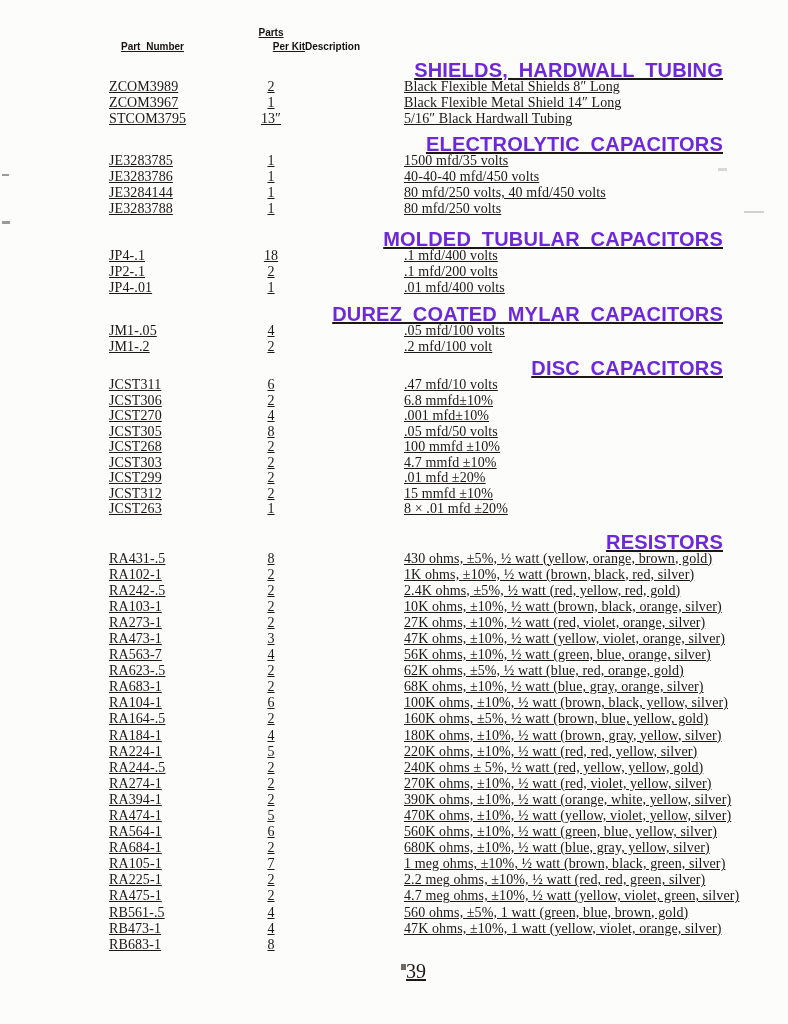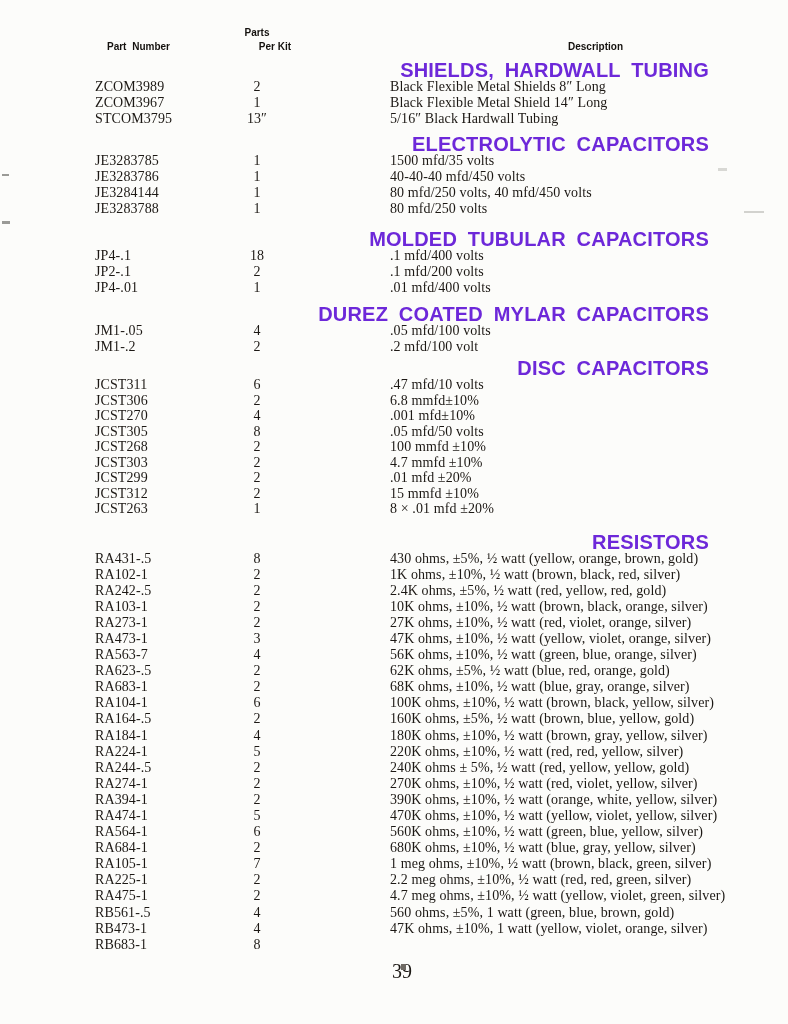--- a/index.html
+++ b/index.html
@@ -7,34 +7,35 @@
     position: relative;
     width: 788px;
     height: 1024px;
     background: #fcfcfa;
     overflow: hidden;
     color: #1c1814;
     font-family: "Liberation Serif", "DejaVu Serif", serif;
   }
   .content {
     position: absolute;
-    left: 95px;
+    left: 109px;
     top: 26px;
     width: 660px;
+    text-decoration: underline;
   }
   
   .table-header { font-family: "Liberation Sans", sans-serif; font-weight: 700; font-size: 10px; color:#14110e; }
   .th-row { display: grid; grid-template-columns: 128px 68px 1fr; }
   .th-row1 { line-height: 13px; }
   .th-row2 { line-height: 15px; }
   .th-parts { grid-column: 2; text-align: center; }
   .th-part-number { grid-column: 1; word-spacing: 3px; padding-left: 12px; }
   .th-perkit { grid-column: 2; text-align: right; }
   .th-desc-wrap { grid-column: 3; }
-  .th-desc { display:inline-block; width: 332px; text-align: right; }
+  .th-desc { display:inline-block; width: 332px; text-align: left; }
   
   .section-title {
     margin: 0;
     width: 614px;
     text-align: right;
     font-family: "Liberation Sans", sans-serif;
     font-weight: 700;
     font-size: 20px;
     line-height: 18px;
     letter-spacing: 0.2px;

